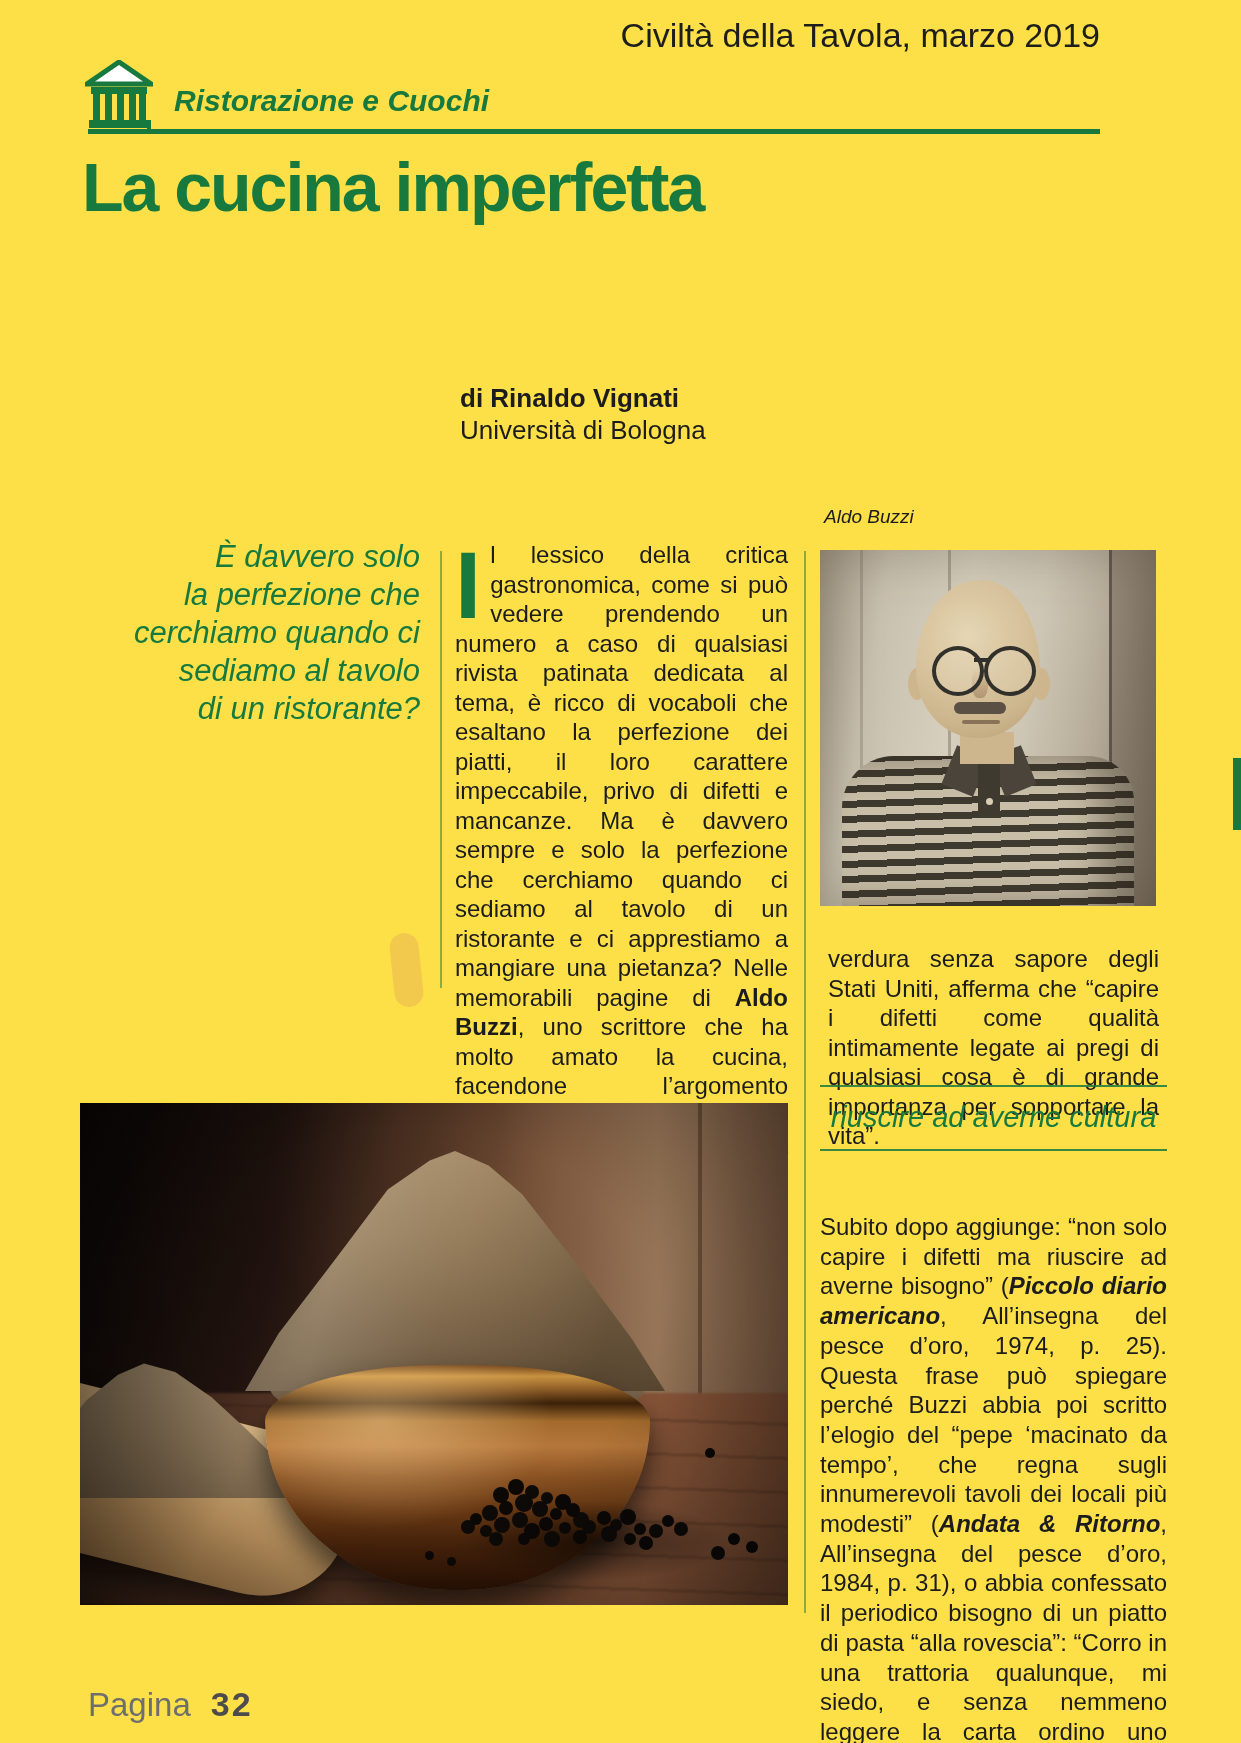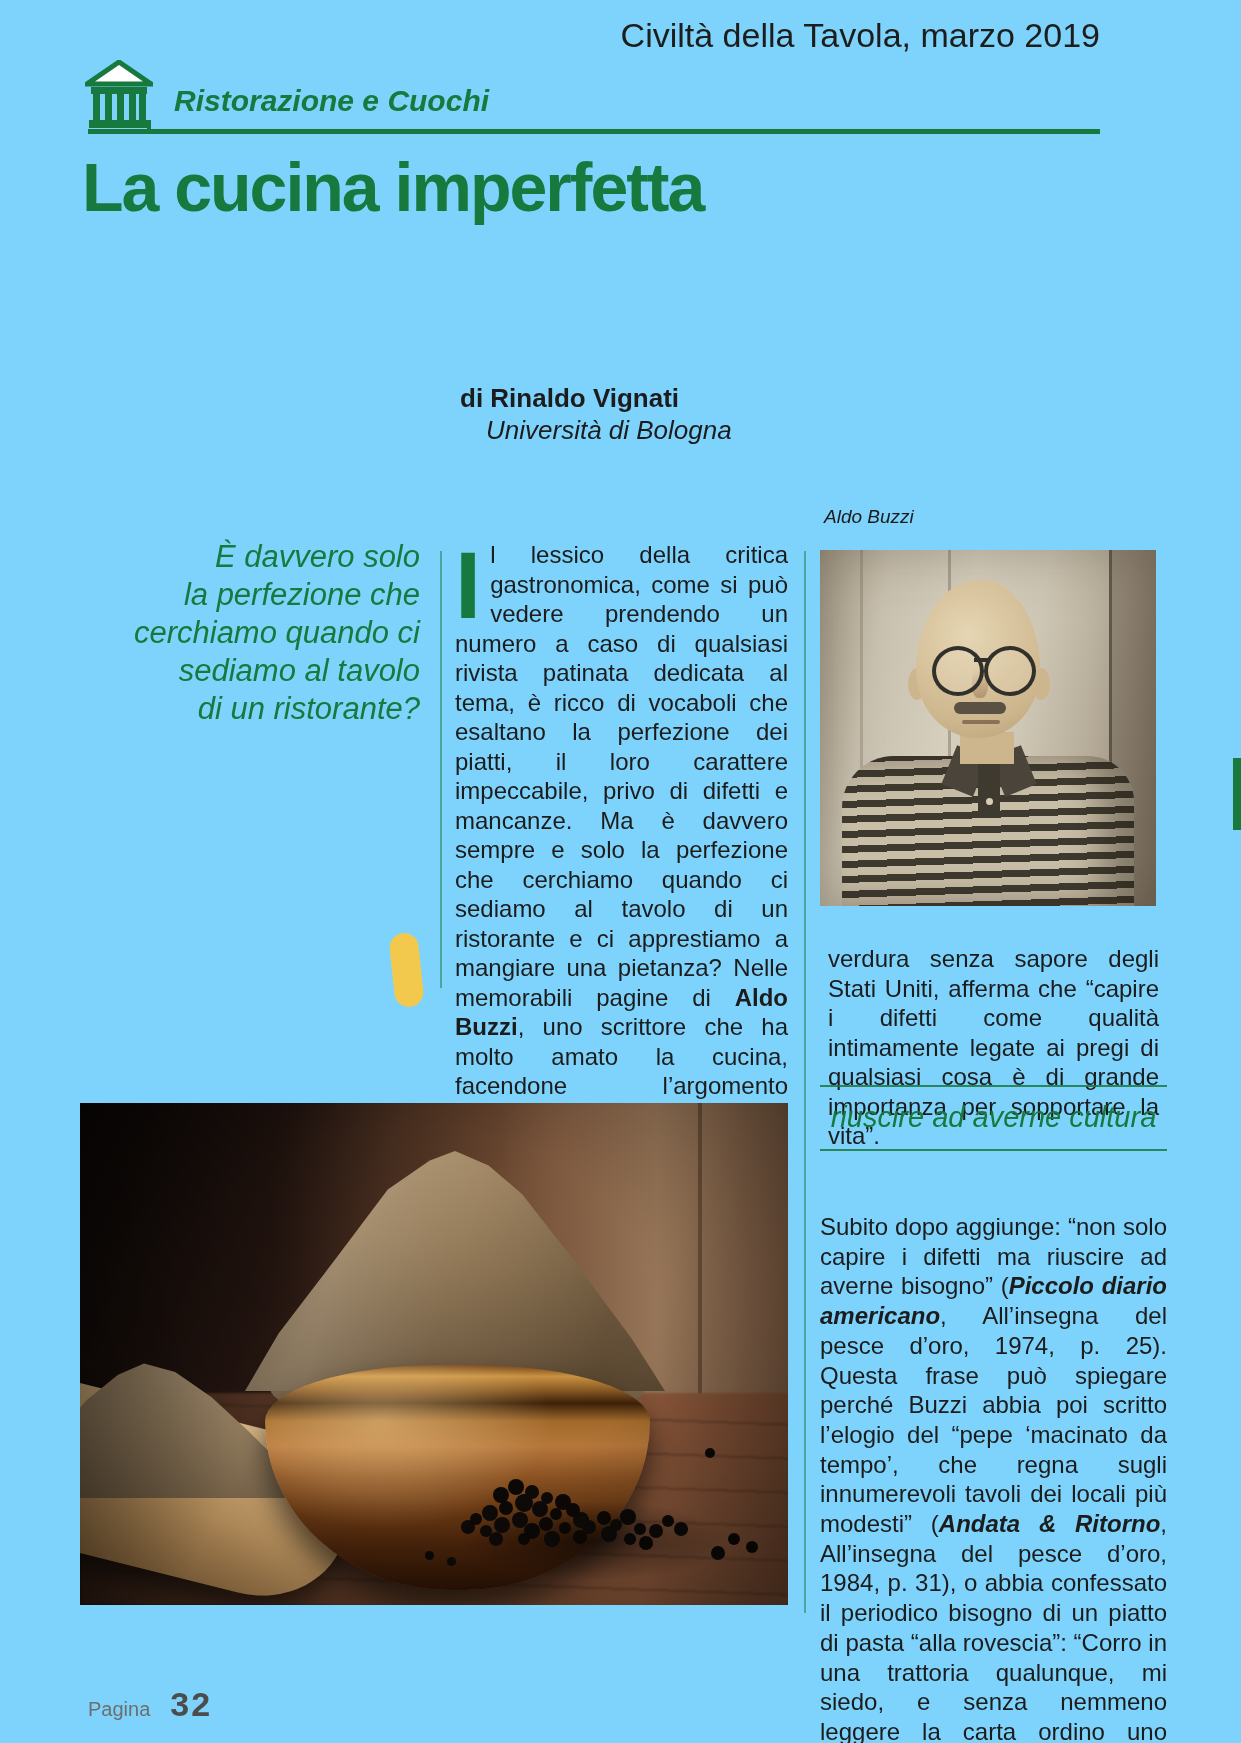--- a/index.html
+++ b/index.html
@@ -1,32 +1,32 @@
 <!DOCTYPE html>
 <html lang="it"><head>
 <meta charset="utf-8">
 <style>
   html,body{margin:0;padding:0;background:#ffffff;}
-  .page{position:relative;width:1241px;height:1743px;background:#7dd3fc;overflow:hidden;
+  .page{position:relative;width:1241px;height:1743px;background:#fde047;overflow:hidden;
         font-family:"Liberation Sans",sans-serif;color:#1c1c1c;}
 
   
   .journal-header{position:absolute;top:16px;right:141px;font-size:34px;font-weight:400;
                   color:#1d1d1b;letter-spacing:0;}
   .temple{position:absolute;left:85px;top:60px;width:68px;height:74px;}
   .section-label{position:absolute;left:174px;top:84px;font-size:30px;font-weight:700;
                  font-style:italic;color:#17793D;}
   .header-rule{position:absolute;left:88px;top:129px;width:1012px;height:5px;background:#17793D;}
 
   
   .title{position:absolute;left:82px;top:148px;margin:0;font-size:68px;font-weight:700;
          letter-spacing:-2px;color:#17793D;}
   .byline{position:absolute;left:460px;top:382px;font-size:26px;line-height:32px;}
   .byline .author{font-weight:700;}
-  .byline .affiliation{font-style:italic;margin-left:26px;}
+  .byline .affiliation{}
 
   
   .pull-quote{position:absolute;left:120px;top:538px;width:300px;text-align:right;
               font-size:31px;line-height:38px;font-style:italic;color:#17793D;}
 
   
   .vsep{position:absolute;width:2px;background:rgba(23,121,61,.5);}
   .vsep1{left:440px;top:551px;height:437px;}
   .vsep2{left:804px;top:551px;height:1062px;}
   .edge-mark{position:absolute;left:1233px;top:758px;width:8px;height:72px;background:#17793D;}
@@ -132,21 +132,21 @@
      box-shadow:18px 8px 0 0 #0b0806,-16px 14px 0 1px #0d0a08;}
   .corn-stray3{position:absolute;left:345px;top:448px;width:9px;height:9px;border-radius:50%;background:#0b0806;
      box-shadow:22px 6px 0 0 #0d0a08;}
   .photo-vignette{position:absolute;left:0;top:0;width:100%;height:100%;
      background:linear-gradient(115deg,rgba(0,0,0,.55),rgba(0,0,0,0) 35%),
      radial-gradient(circle at 60% 16%,rgba(200,150,90,.15),rgba(0,0,0,0) 40%),
      radial-gradient(ellipse at 48% 42%,rgba(0,0,0,0) 45%,rgba(0,0,0,.38) 95%);}
 
   
   .footer{position:absolute;left:88px;top:1645px;display:flex;align-items:baseline;}
-  .footer .label{font-size:20px;color:#6e6e6e;}
+  .footer .label{font-size:33px;color:#6e6e6e;}
   .footer .pagenum{font-size:34px;font-weight:700;color:#4c4c4c;margin-left:20px;letter-spacing:2px;margin-top:40px;}
 </style>
 </head>
 <body>
 
 <div class="page">
 
   <div class="journal-header">Civiltà della Tavola, marzo 2019</div>
 
   <svg class="temple" viewBox="0 0 68 74">

